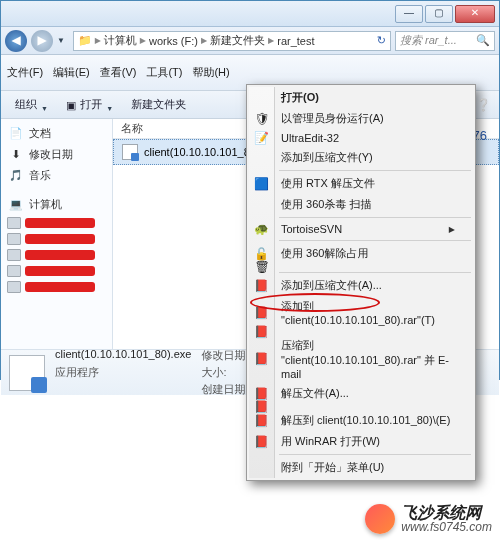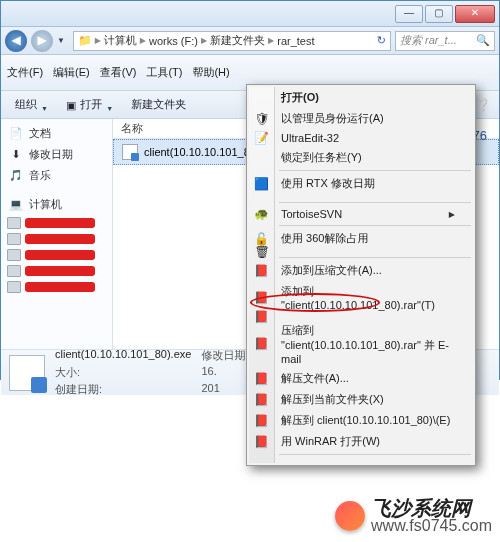--- a/index.html
+++ b/index.html
@@ -56,22 +56,22 @@
 .cm-strip { position: absolute; left: 2px; top: 2px; bottom: 2px; width: 26px; background: linear-gradient(#f8f8f8, #e8e8e8); border-right: 1px solid #d0d0d0;}
 .cm-item { position: relative; padding: 3px 18px 3px 32px; color: #222; display: flex; align-items: center;}
 .cm-item .arrow { margin-left: auto; font-size: 8px; color: #333;}
 .cm-item .ico-slot { position: absolute; left: 5px; width: 16px; height: 16px; font-size: 12px; text-align: center; line-height: 16px;}
 .cm-sep { height: 1px; background: #d0d0d0; margin: 2px 2px 2px 30px;}
 .highlight-ellipse { position: absolute; left: 250px; top: 293px; width: 130px; height: 19px; border: 2px solid #d01010; border-radius: 50%; z-index: 200; pointer-events: none;}
 
 .watermark { position: absolute; right: 8px; bottom: 8px; display: flex; align-items: center; gap: 6px; z-index: 300;}
 .wm-logo { width: 30px; height: 30px; border-radius: 50%; background: linear-gradient(135deg,#ff5a5a,#ff8a3a); box-shadow: 0 2px 4px rgba(0,0,0,.3);}
 .wm-text { display: flex; flex-direction: column; line-height: 1;}
-.wm-text .t1 { font-size: 20px; font-weight: 700; font-style: italic; color: #222;}
-.wm-text .t2 { font-size: 16px; color: #555;}
+.wm-text .t1 { font-size: 16px; font-weight: 700; font-style: italic; color: #222;}
+.wm-text .t2 { font-size: 12px; color: #555; font-style: italic;}
 </style>
 </head>
 <body>
 
 <div class="window">
   <div class="titlebar">
     <div class="sys-btn">—</div>
     <div class="sys-btn">▢</div>
     <div class="sys-btn close">✕</div>
   </div>
@@ -175,20 +175,21 @@
     </div>
   </div>
 
   <div class="details-pane">
     <div class="big-ico"></div>
     <div class="details-text">
       <span class="fn">client(10.10.10.101_80).exe</span>
       <span>修改日期:</span>
       <span>201</span>
         <span></span>
+      <span>应用程序</span>
       <span>大小:</span>
       <span>16.</span>
         <span></span>
       <span></span>
       <span>创建日期:</span>
       <span>201</span>
         <span></span>
     </div>
   </div>
 </div>
@@ -203,29 +204,30 @@
       <div class="cm-item">
         <span class="ico-slot">🛡</span>
         <span>以管理员身份运行(A)</span>
       </div>
       <div class="cm-item">
         <span class="ico-slot">📝</span>
         <span>UltraEdit-32</span>
       </div>
       <div class="cm-item">
         <span class="ico-slot"></span>
-        <span>锁定到任务栏(Y)</span>
+        <span>添加到压缩文件(Y)</span>
       </div>
       <div class="cm-sep"></div>
       <div class="cm-item">
         <span class="ico-slot">🟦</span>
-        <span>使用 RTX 修改日期</span>
-      </div>
-      <div class="cm-item">
-        <span class="ico-slot"></span>
+        <span>使用 RTX 解压文件</span>
+      </div>
+      <div class="cm-item">
+        <span class="ico-slot"></span>
+        <span>使用 360杀毒 扫描</span>
       </div>
       <div class="cm-sep"></div>
       <div class="cm-item">
         <span class="ico-slot">🐢</span>
         <span>TortoiseSVN</span>
         <span class="arrow">▶</span>
       </div>
       <div class="cm-sep"></div>
       <div class="cm-item">
         <span class="ico-slot">🔓</span>
@@ -249,33 +251,33 @@
       <div class="cm-item">
         <span class="ico-slot">📕</span>
         <span>压缩到 "client(10.10.10.101_80).rar" 并 E-mail</span>
       </div>
       <div class="cm-item">
         <span class="ico-slot">📕</span>
         <span>解压文件(A)...</span>
       </div>
       <div class="cm-item">
         <span class="ico-slot">📕</span>
-        <span>解压到当前文件夹(X)</span>
       </div>
       <div class="cm-item">
         <span class="ico-slot">📕</span>
         <span>解压到 client(10.10.10.101_80)\(E)</span>
       </div>
       <div class="cm-item">
         <span class="ico-slot">📕</span>
         <span>用 WinRAR 打开(W)</span>
       </div>
       <div class="cm-sep"></div>
       <div class="cm-item">
         <span class="ico-slot"></span>
+        <span>附到「开始」菜单(U)</span>
       </div>
     </div>
 </div>
 
 <div class="highlight-ellipse"></div>
 
 <div class="watermark">
   <div class="wm-logo"></div>
   <div class="wm-text">
     <span class="t1">飞沙系统网</span>

